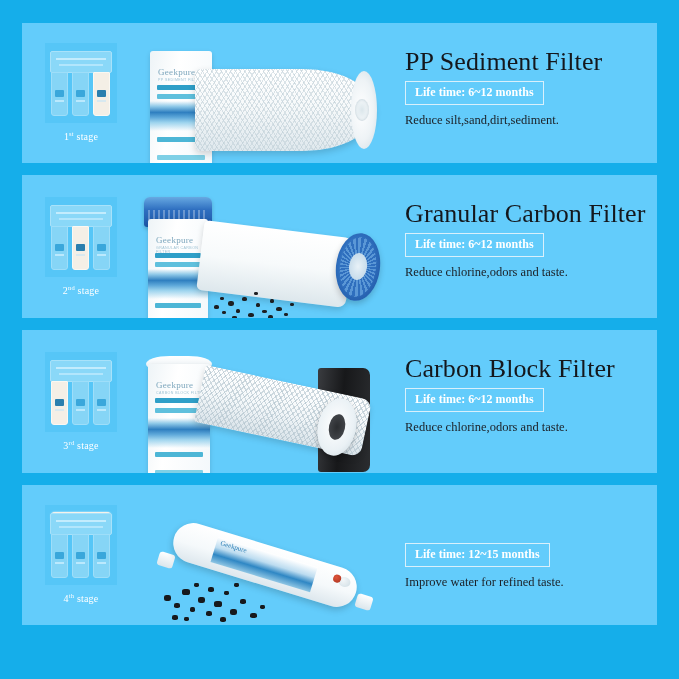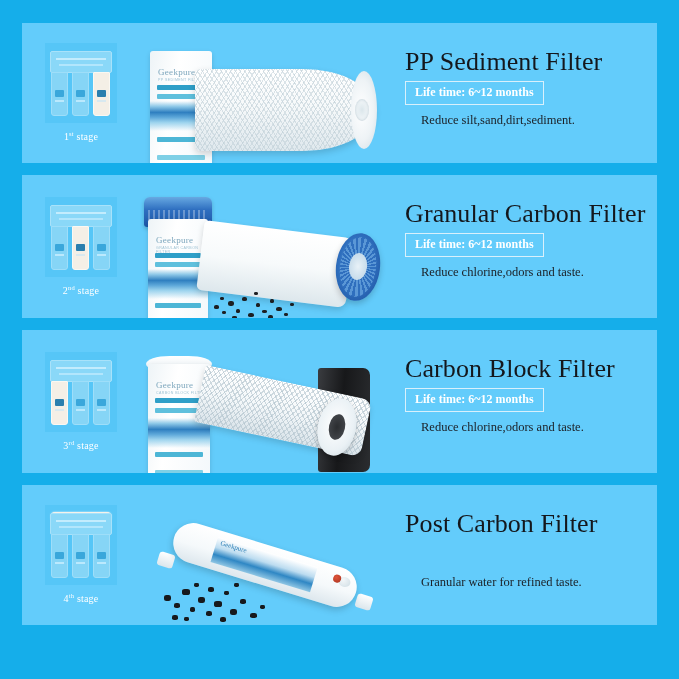--- a/index.html
+++ b/index.html
@@ -458,21 +458,20 @@
     white-space: nowrap;
   }
   .desc {
     position: absolute;
     left: 12px;
     top: 90px;
     font-family: "Liberation Serif", serif;
     font-size: 12.5px;
     color: #1b1f25;
     white-space: nowrap;
-    margin-left: 16px;
   }
 </style>
 </head>
 <body>
 
 <div id="page">
   <div class="rows-wrap">
 
     <div class="row row-0">
 
@@ -655,19 +654,19 @@
               <i style="left:56px;top:40px;width:6px;height:5px;"></i>
               <i style="left:20px;top:40px;width:5px;height:4px;"></i>
               <i style="left:70px;top:6px;width:5px;height:4px;"></i>
               <i style="left:44px;top:10px;width:6px;height:5px;"></i>
             </div>
           </div>
         </div>
       </div>
 
       <div class="text-cell">
-        <div class="title">Post Carbon Filter</div>
-        <div class="desc">Granular water for refined taste.</div>
+        <div class="lifetime">Life time: 12~15 months</div>
+        <div class="desc">Improve water for refined taste.</div>
       </div>
     </div>
 
   </div>
 </div>
 
 </body></html>

